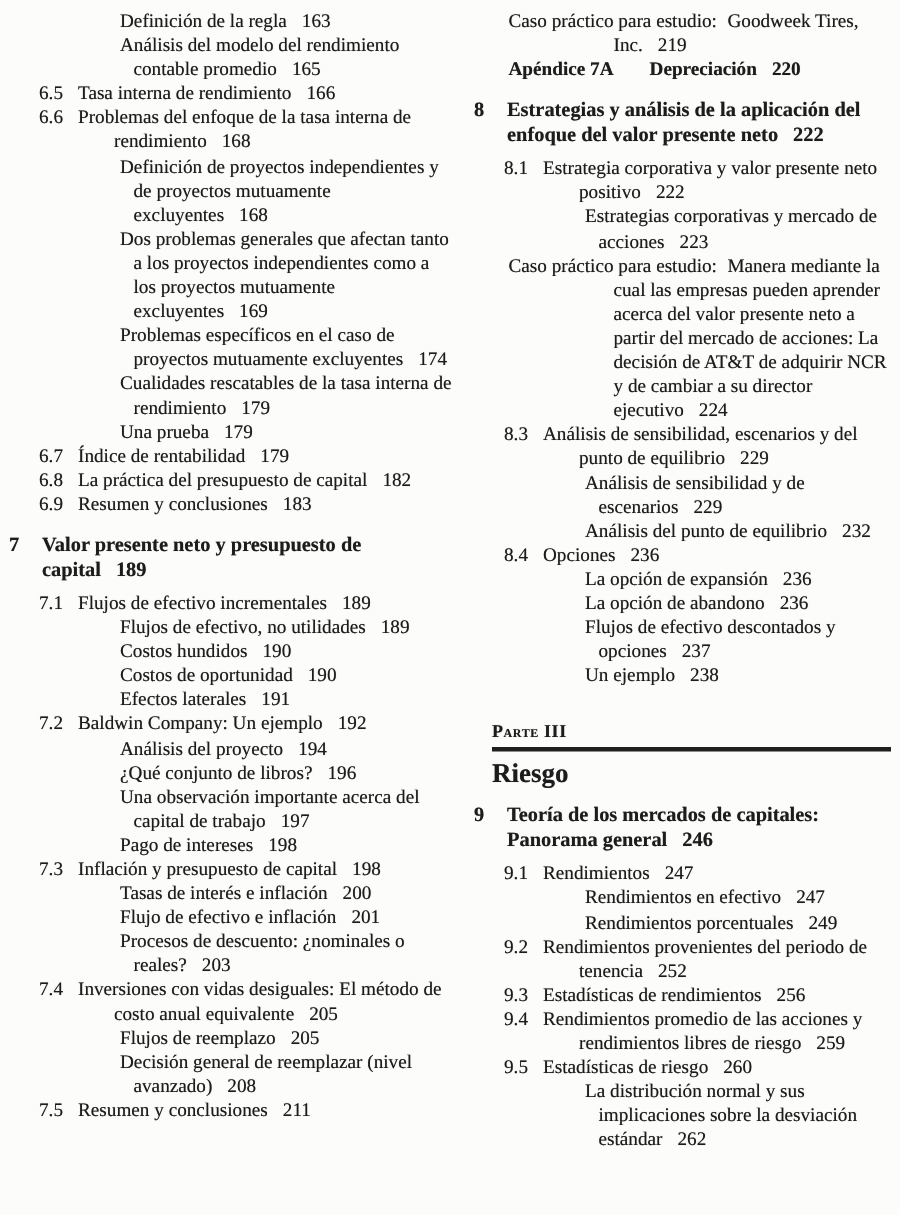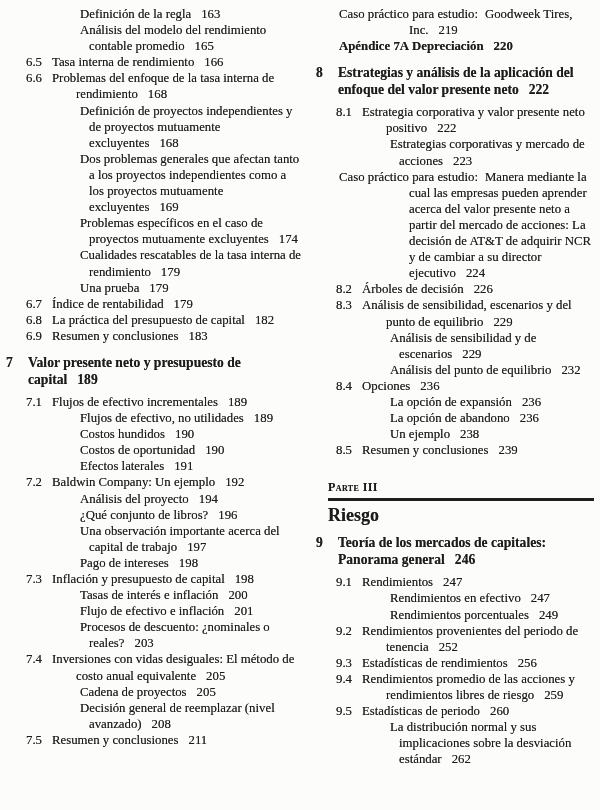--- a/index.html
+++ b/index.html
@@ -49,21 +49,21 @@
   .row.sub { margin-left: 78px; }
   .row.sub .body { padding-left: 9px; text-indent: -9px; }
 
   
   .row.case { margin-left: 27px; }
   .row.case .body { padding-left: 70px; text-indent: -70px; }
   .row.case .lbl { padding-right: 7px; }
 
   
   .row.appendix { margin-left: 27px; font-weight: bold; }
-  .row.appendix .lbl { padding-right: 3px; }
+  .row.appendix .lbl { padding-right: 24px; }
 
   
   .part-block { margin: 22px 0 2px 16px; }
   .part-label {
     font-weight: bold;
     font-variant: small-caps;
     font-size: 12px;
     letter-spacing: 0.4px;
     line-height: 15px;
   }
@@ -174,21 +174,21 @@
         <span class="body"><span class="txt">Flujo de efectivo e inflación</span><span class="pg">201</span></span>
       </div>
       <div class="row sub">
         <span class="body"><span class="txt">Procesos de descuento: ¿nominales o reales?</span><span class="pg">203</span></span>
       </div>
       <div class="row section">
         <span class="num">7.4</span>
         <span class="body"><span class="txt">Inversiones con vidas desiguales: El método de costo anual equivalente</span><span class="pg">205</span></span>
       </div>
       <div class="row sub">
-        <span class="body"><span class="txt">Cadena de proyectos</span><span class="pg">205</span></span>
+        <span class="body"><span class="txt">Flujos de reemplazo</span><span class="pg">205</span></span>
       </div>
       <div class="row sub">
         <span class="body"><span class="txt">Decisión general de reemplazar (nivel avanzado)</span><span class="pg">208</span></span>
       </div>
       <div class="row section">
         <span class="num">7.5</span>
         <span class="body"><span class="txt">Resumen y conclusiones</span><span class="pg">211</span></span>
       </div>
     </div>
   <div class="col col-right">
@@ -206,49 +206,44 @@
         <span class="num">8.1</span>
         <span class="body"><span class="txt">Estrategia corporativa y valor presente neto positivo</span><span class="pg">222</span></span>
       </div>
       <div class="row sub">
         <span class="body"><span class="txt">Estrategias corporativas y mercado de acciones</span><span class="pg">223</span></span>
       </div>
       <div class="row case">
         <span class="body"><span class="lbl">Caso práctico para estudio:</span><span class="txt">Manera mediante la cual las empresas pueden aprender acerca del valor presente neto a partir del mercado de acciones: La decisión de AT&amp;T de adquirir NCR y de cambiar a su director ejecutivo</span><span class="pg">224</span></span>
       </div>
       <div class="row section">
-        <span class="num">8.2</span>
-        <span class="body"><span class="txt">Árboles de decisión</span><span class="pg">226</span></span>
-      </div>
-      <div class="row section">
         <span class="num">8.3</span>
         <span class="body"><span class="txt">Análisis de sensibilidad, escenarios y del punto de equilibrio</span><span class="pg">229</span></span>
       </div>
       <div class="row sub">
         <span class="body"><span class="txt">Análisis de sensibilidad y de escenarios</span><span class="pg">229</span></span>
       </div>
       <div class="row sub">
         <span class="body"><span class="txt">Análisis del punto de equilibrio</span><span class="pg">232</span></span>
       </div>
       <div class="row section">
         <span class="num">8.4</span>
         <span class="body"><span class="txt">Opciones</span><span class="pg">236</span></span>
       </div>
       <div class="row sub">
         <span class="body"><span class="txt">La opción de expansión</span><span class="pg">236</span></span>
       </div>
       <div class="row sub">
         <span class="body"><span class="txt">La opción de abandono</span><span class="pg">236</span></span>
       </div>
       <div class="row sub">
+        <span class="body"><span class="txt">Flujos de efectivo descontados y opciones</span><span class="pg">237</span></span>
+      </div>
+      <div class="row sub">
         <span class="body"><span class="txt">Un ejemplo</span><span class="pg">238</span></span>
-      </div>
-      <div class="row section">
-        <span class="num">8.5</span>
-        <span class="body"><span class="txt">Resumen y conclusiones</span><span class="pg">239</span></span>
       </div>
       <div class="part-block">
         <div class="part-label">Parte III</div>
         <div class="part-rule"></div>
         <div class="part-title">Riesgo</div>
       </div>
       <div class="row chapter">
         <span class="num">9</span>
         <span class="body"><span class="txt">Teoría de los mercados de capitales: Panorama general</span><span class="pg">246</span></span>
       </div>
@@ -269,19 +264,19 @@
       <div class="row section">
         <span class="num">9.3</span>
         <span class="body"><span class="txt">Estadísticas de rendimientos</span><span class="pg">256</span></span>
       </div>
       <div class="row section">
         <span class="num">9.4</span>
         <span class="body"><span class="txt">Rendimientos promedio de las acciones y rendimientos libres de riesgo</span><span class="pg">259</span></span>
       </div>
       <div class="row section">
         <span class="num">9.5</span>
-        <span class="body"><span class="txt">Estadísticas de periodo</span><span class="pg">260</span></span>
+        <span class="body"><span class="txt">Estadísticas de riesgo</span><span class="pg">260</span></span>
       </div>
       <div class="row sub">
         <span class="body"><span class="txt">La distribución normal y sus implicaciones sobre la desviación estándar</span><span class="pg">262</span></span>
       </div>
     </div>
 </div>
 
 </body></html>

